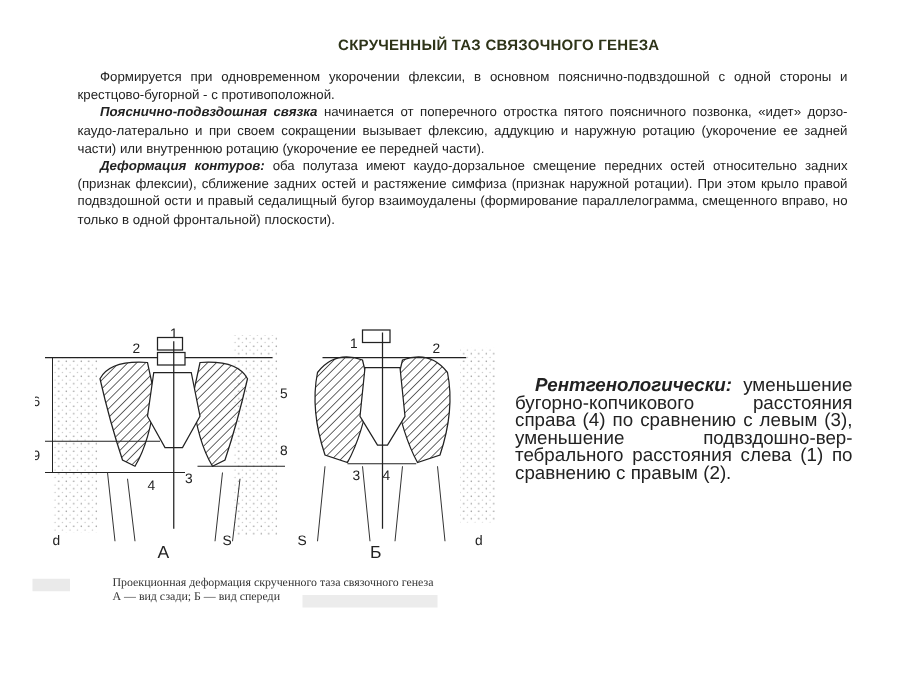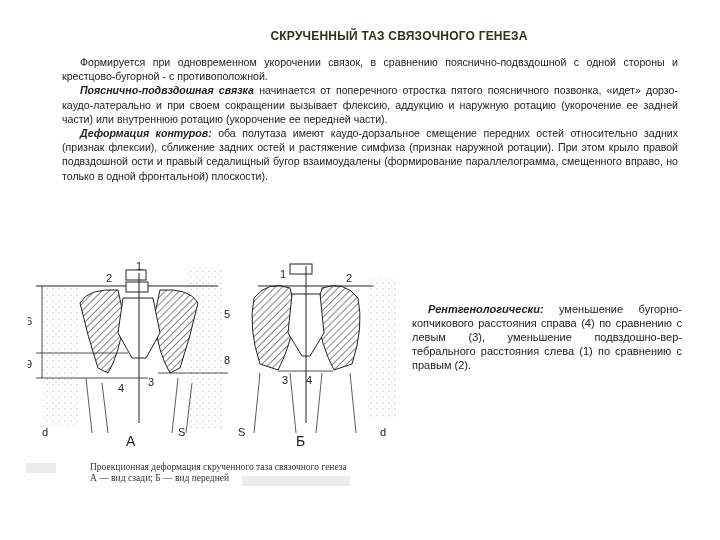--- a/index.html
+++ b/index.html
@@ -11,33 +11,33 @@
                font-size: 10.6px; line-height: 14.2px; text-align: justify; color: #222; }
   .body-text p { margin: 0; text-indent: 18px; }
   .body-text .term { font-weight: bold; font-style: italic; margin-top: 32px; }
   .figure { position: absolute; left: 28px; top: 258px; width: 372px; height: 200px; }
   .figure svg { width: 100%; height: 100%; }
   .caption-bar-left { position: absolute; left: 26px; top: 463px; width: 30px; height: 10px; background: #eaeaea; }
   .caption { position: absolute; left: 90px; top: 462px; font-family: "Liberation Serif", serif;
              font-size: 9.5px; line-height: 11px; color: #333; }
   .caption-bar-right { position: absolute; left: 242px; top: 476px; width: 108px; height: 10px; background: #ececec; }
   .side-text { position: absolute; left: 412px; top: 302px; width: 270px;
-               font-size: 11px; line-height: 14.1px; text-align: justify; color: #222; }
+               font-size: 15px; line-height: 14.1px; text-align: justify; color: #222; }
   .side-text p { margin: 0; text-indent: 16px; }
   .side-text .term { font-weight: bold; font-style: italic; }
   .lbl { font-family: "Liberation Sans", sans-serif; font-size: 11px; fill: #222; }
   .lbl-big { font-family: "Liberation Sans", sans-serif; font-size: 14px; fill: #222; }
 </style>
 </head>
 <body>
 
 <div class="title">СКРУЧЕННЫЙ ТАЗ СВЯЗОЧНОГО ГЕНЕЗА</div>
 
 <div class="body-text">
-  <p><span>Формируется при одновременном укорочении связок, в сравнению пояснично-подвздошной с одной стороны и крестцово-бугорной - с противоположной.</span></p>
+  <p><span>Формируется при одновременном укорочении флексии, в основном пояснично-подвздошной с одной стороны и крестцово-бугорной - с противоположной.</span></p>
   <p><span class="term">Пояснично-подвздошная связка</span><span> начинается от поперечного отростка пятого поясничного позвонка, «идет» дорзо-каудо-латерально и при своем сокращении вызывает флексию, аддукцию и наружную ротацию (укорочение ее задней части) или внутреннюю ротацию (укорочение ее передней части).</span></p>
   <p><span class="term">Деформация контуров:</span><span> оба полутаза имеют каудо-дорзальное смещение передних остей относительно задних (признак флексии), сближение задних остей и растяжение симфиза (признак наружной ротации). При этом крыло правой подвздошной ости и правый седалищный бугор взаимоудалены (формирование параллелограмма, смещенного вправо, но только в одной фронтальной) плоскости).</span></p>
 </div>
 
 <div class="figure">
   <svg viewBox="0 0 372 200" xmlns="http://www.w3.org/2000/svg">
     <defs>
       <pattern id="hatch" width="5" height="5" patternUnits="userSpaceOnUse" patternTransform="rotate(45)">
         <line x1="0" y1="0" x2="0" y2="5" stroke="#333" stroke-width="1.2"></line>
       </pattern>
@@ -92,19 +92,19 @@
       <text class="lbl" x="210" y="178">S</text>
       <text class="lbl" x="352" y="178">d</text>
       <text class="lbl-big" x="268" y="188">Б</text>
     </g>
   </svg>
 </div>
 
 <div class="caption-bar-left"></div>
 <div class="caption">
   <div>Проекционная деформация скрученного таза связочного генеза</div>
-  <div>А — вид сзади; Б — вид передней</div>
+  <div>А — вид сзади; Б — вид спереди</div>
 </div>
 <div class="caption-bar-right"></div>
 
 <div class="side-text">
   <p><span class="term">Рентгенологически:</span><span> уменьшение бугорно-копчикового расстояния справа (4) по сравнению с левым (3), уменьшение подвздошно-вер-тебрального расстояния слева (1) по сравнению с правым (2).</span></p>
 </div>
 
 </body></html>

